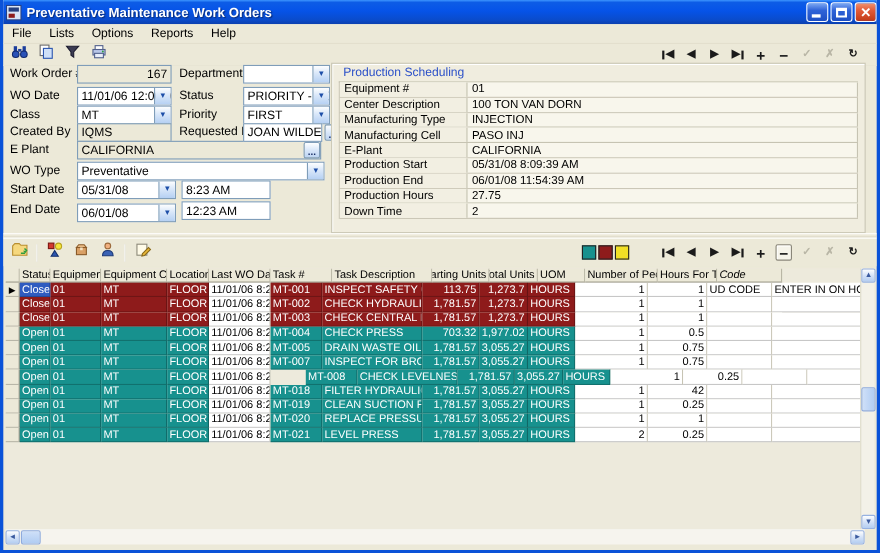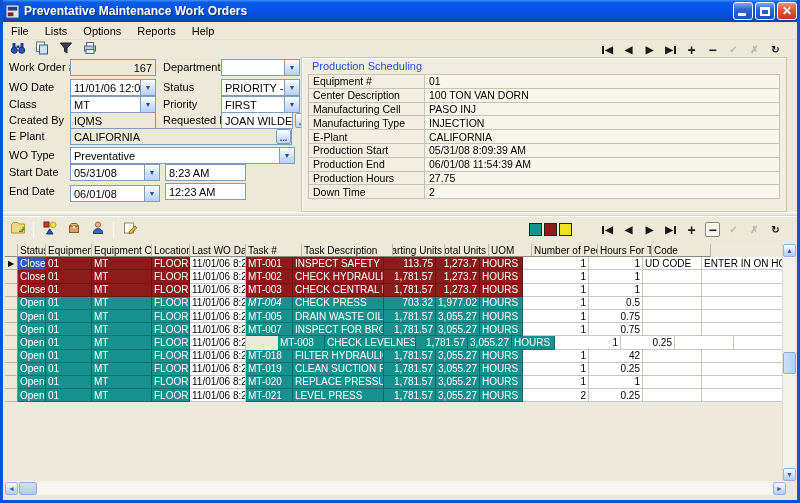--- a/index.html
+++ b/index.html
@@ -261,26 +261,26 @@
       <div class="prod-table" id="prod-table">
           <div class="prod-row">
             <span class="pl">Equipment #</span>
             <span class="pv">01</span>
           </div>
           <div class="prod-row">
             <span class="pl">Center Description</span>
             <span class="pv">100 TON VAN DORN</span>
           </div>
           <div class="prod-row">
+            <span class="pl">Manufacturing Type</span>
+            <span class="pv">INJECTION</span>
+          </div>
+          <div class="prod-row">
             <span class="pl">Manufacturing Cell</span>
             <span class="pv">PASO INJ</span>
-          </div>
-          <div class="prod-row">
-            <span class="pl">Manufacturing Type</span>
-            <span class="pv">INJECTION</span>
           </div>
           <div class="prod-row">
             <span class="pl">E-Plant</span>
             <span class="pv">CALIFORNIA</span>
           </div>
           <div class="prod-row">
             <span class="pl">Production Start</span>
             <span class="pv">05/31/08 8:09:39 AM</span>
           </div>
           <div class="prod-row">
@@ -375,21 +375,21 @@
         <span class="gc" style="width: 60px;">Equipment Class</span>
         <span class="gc" style="width: 38px;">Location</span>
         <span class="gc" style="width: 56px;">Last WO Date</span>
         <span class="gc" style="width: 56px;">Task #</span>
         <span class="gc" style="width: 91px;">Task Description</span>
         <span class="gc r" style="width: 52px;">Starting Units</span>
         <span class="gc r" style="width: 44px;">Total Units</span>
         <span class="gc" style="width: 43px;">UOM</span>
         <span class="gc" style="width: 66px;">Number of People</span>
         <span class="gc" style="width: 54px;">Hours For Task</span>
-        <span class="gc" style="width: 59px;">Code</span>
+        <span class="gc" style="width: 59px; font-style: italic;">Code</span>
         <span class="gc" style="width: 86px; margin-top: 40px;">Comment</span>
       </div>
       <div class="g-row closed">
         <span class="gc rowsel" style="width: 13px;">▶</span>
         <span class="gc colored sel" style="width: 28px;">Closed</span>
         <span class="gc colored" style="width: 46px;">01</span>
         <span class="gc colored" style="width: 60px;">MT</span>
         <span class="gc colored" style="width: 38px;">FLOOR ...</span>
         <span class="gc white" style="width: 56px;">11/01/06 8:2...</span>
         <span class="gc colored" style="width: 47px;">MT-001</span>
@@ -436,21 +436,21 @@
         <span class="gc white" style="width: 59px;"></span>
         <span class="gc white" style="width: 86px;"></span>
       </div>
       <div class="g-row open">
         <span class="gc rowsel" style="width: 13px;"></span>
         <span class="gc colored" style="width: 28px;">Open</span>
         <span class="gc colored" style="width: 46px;">01</span>
         <span class="gc colored" style="width: 60px;">MT</span>
         <span class="gc colored" style="width: 38px;">FLOOR ...</span>
         <span class="gc white" style="width: 56px;">11/01/06 8:2...</span>
-        <span class="gc colored" style="width: 47px; font-style: italic;">MT-004</span>
+        <span class="gc colored" style="width: 47px;">MT-004</span>
         <span class="gc colored" style="width: 91px;">CHECK PRESS</span>
         <span class="gc colored r" style="width: 52px;">703.32</span>
         <span class="gc colored r" style="width: 44px;">1,977.02</span>
         <span class="gc colored" style="width: 43px;">HOURS</span>
         <span class="gc white r" style="width: 66px;">1</span>
         <span class="gc white r" style="width: 54px;">0.5</span>
         <span class="gc white" style="width: 59px;"></span>
         <span class="gc white" style="width: 86px;"></span>
       </div>
       <div class="g-row open">

